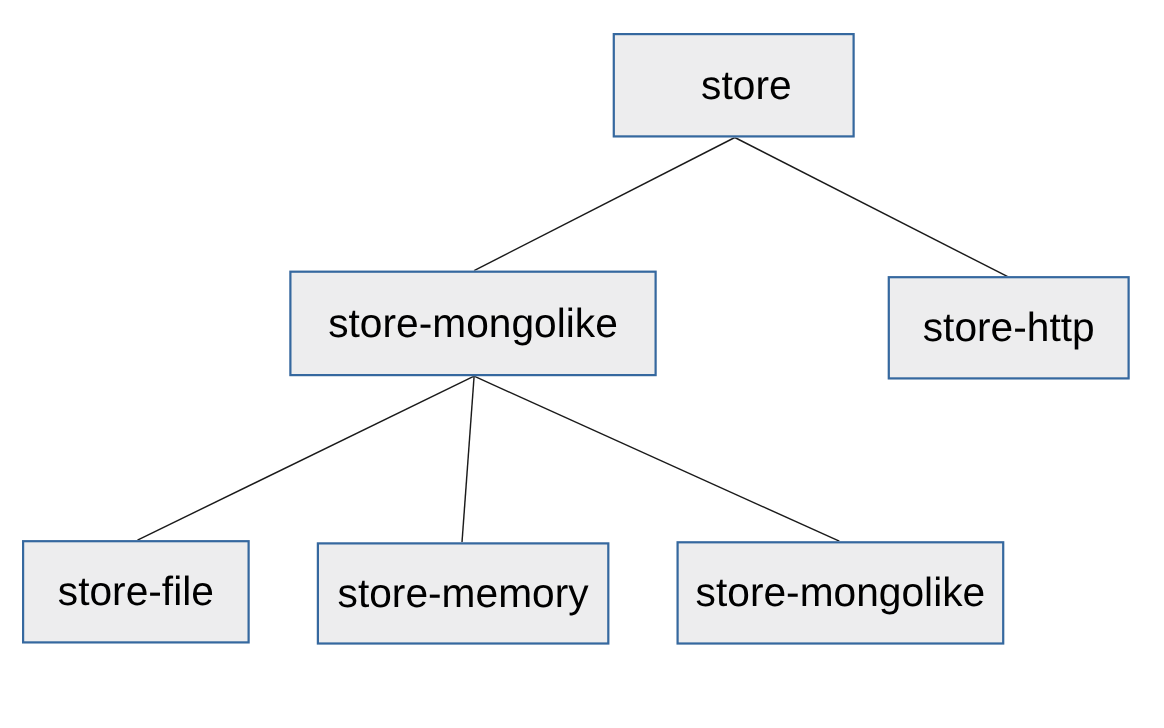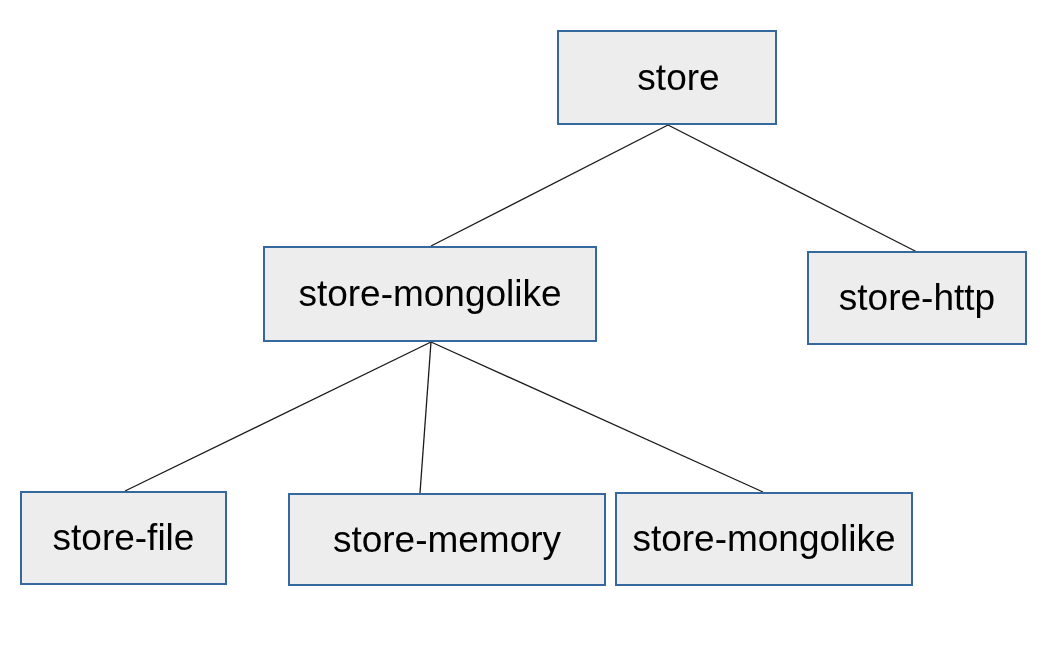--- a/index.html
+++ b/index.html
@@ -31,21 +31,21 @@
     display: flex;
     align-items: center;
     justify-content: center;
     font-size: 37px;
     white-space: nowrap;
   }
   #node-store      { left: 557px; top: 30px;  width: 220px; height: 95px; padding-left: 23px; }
   #node-mongolike  { left: 263px; top: 246px; width: 334px; height: 96px; }
   #node-http       { left: 807px; top: 251px; width: 220px; height: 94px; }
   #node-file       { left: 20px;  top: 491px; width: 207px; height: 94px; }
-  #node-memory     { left: 288px; top: 493px; width: 318px; height: 93px; }
+  #node-memory     { left: 288px; top: 493px; width: 266px; height: 93px; }
   #node-mongolike2 { left: 615px; top: 492px; width: 298px; height: 94px; }
   .edge {
     stroke: var(--edge-color, #1a1a1a);
     stroke-width: 1.3;
     fill: none;
   }
 </style>
 </head>
 <body>
 

